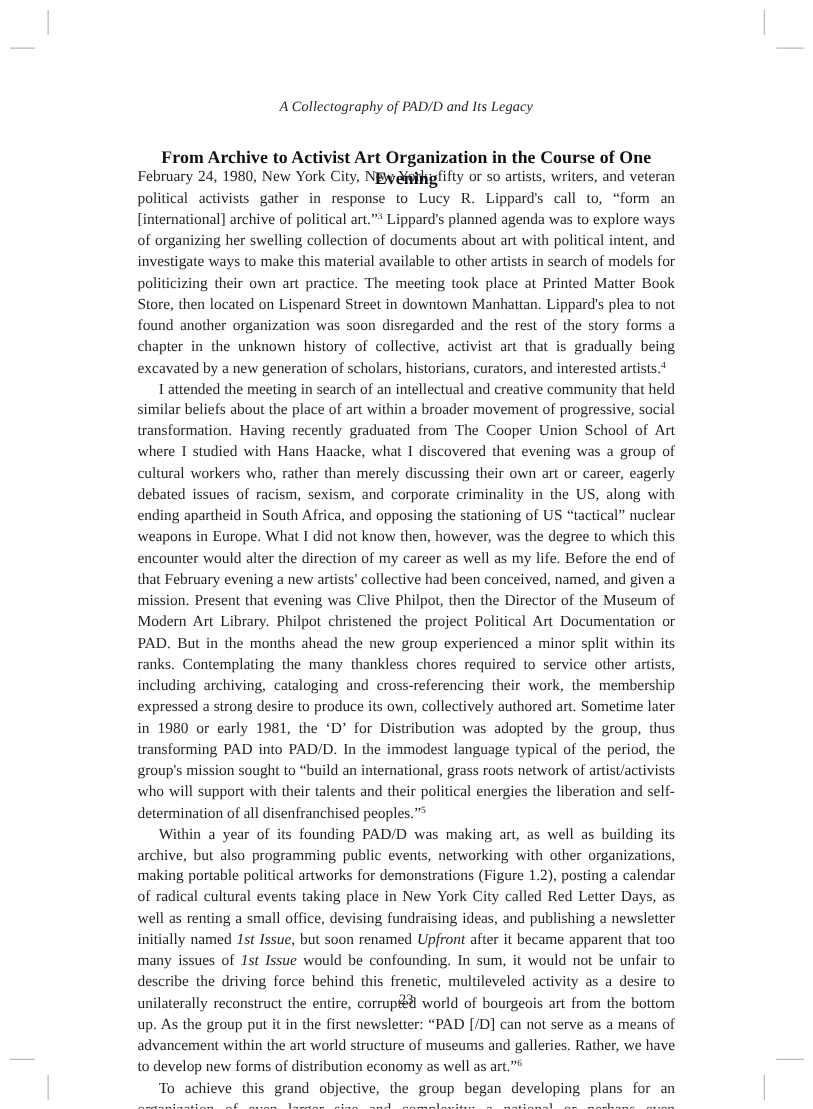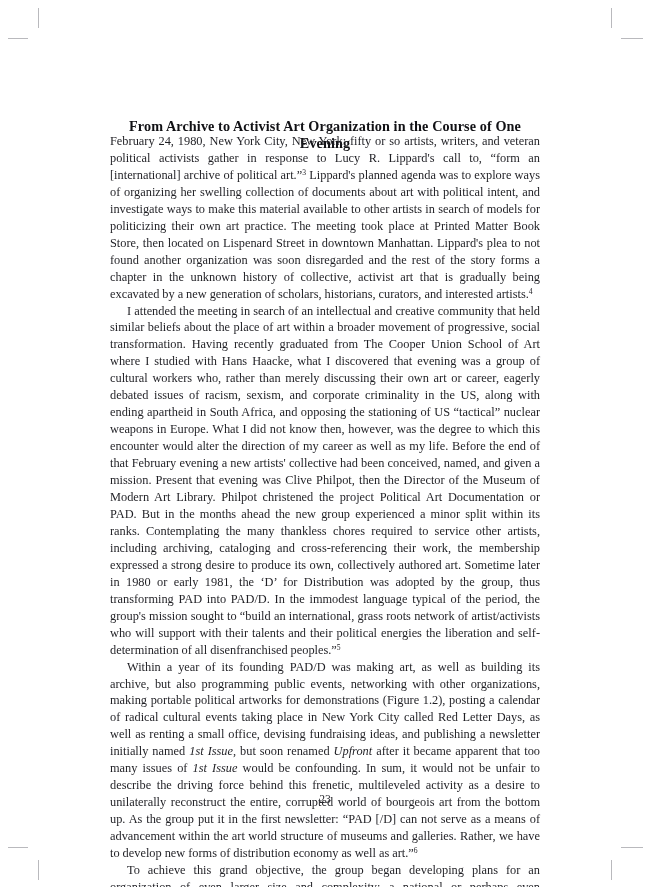--- a/index.html
+++ b/index.html
@@ -113,20 +113,21 @@
 <div class="crop h crop-tl-h"></div>
 <div class="crop v crop-tr-v"></div>
 <div class="crop h crop-tr-h"></div>
 <div class="crop v crop-bl-v"></div>
 <div class="crop h crop-bl-h"></div>
 <div class="crop v crop-br-v"></div>
 <div class="crop h crop-br-h"></div>
 
 <div class="page">
 
+  <div class="running-head">A Collectography of PAD/D and Its Legacy</div>
 
   <h1 class="chapter-title">From Archive to Activist Art Organization in the Course of One Evening</h1>
 
   <div class="text-column">
     <p>February 24, 1980, New York City, New York: fifty or so artists, writers, and veteran political activists gather in response to Lucy R. Lippard's call to, “form an [international] archive of political art.”<sup>3</sup> Lippard's planned agenda was to explore ways of organizing her swelling collection of documents about art with political intent, and investigate ways to make this material available to other artists in search of models for politicizing their own art practice. The meeting took place at Printed Matter Book Store, then located on Lispenard Street in downtown Manhattan. Lippard's plea to not found another organization was soon disregarded and the rest of the story forms a chapter in the unknown history of collective, activist art that is gradually being excavated by a new generation of scholars, historians, curators, and interested artists.<sup>4</sup></p>
     <p class="indent">I attended the meeting in search of an intellectual and creative community that held similar beliefs about the place of art within a broader movement of progressive, social transformation. Having recently graduated from The Cooper Union School of Art where I studied with Hans Haacke, what I discovered that evening was a group of cultural workers who, rather than merely discussing their own art or career, eagerly debated issues of racism, sexism, and corporate criminality in the US, along with ending apartheid in South Africa, and opposing the stationing of US “tactical” nuclear weapons in Europe. What I did not know then, however, was the degree to which this encounter would alter the direction of my career as well as my life. Before the end of that February evening a new artists' collective had been conceived, named, and given a mission. Present that evening was Clive Philpot, then the Director of the Museum of Modern Art Library. Philpot christened the project Political Art Documentation or PAD. But in the months ahead the new group experienced a minor split within its ranks. Contemplating the many thankless chores required to service other artists, including archiving, cataloging and cross-referencing their work, the membership expressed a strong desire to produce its own, collectively authored art. Sometime later in 1980 or early 1981, the ‘D’ for Distribution was adopted by the group, thus transforming PAD into PAD/D. In the immodest language typical of the period, the group's mission sought to “build an international, grass roots network of artist/activists who will support with their talents and their political energies the liberation and self-determination of all disenfranchised peoples.”<sup>5</sup></p>
     <p class="indent">Within a year of its founding PAD/D was making art, as well as building its archive, but also programming public events, networking with other organizations, making portable political artworks for demonstrations (Figure 1.2), posting a calendar of radical cultural events taking place in New York City called Red Letter Days, as well as renting a small office, devising fundraising ideas, and publishing a newsletter initially named <em>1st Issue</em>, but soon renamed <em>Upfront</em> after it became apparent that too many issues of <em>1st Issue</em> would be confounding. In sum, it would not be unfair to describe the driving force behind this frenetic, multileveled activity as a desire to unilaterally reconstruct the entire, corrupted world of bourgeois art from the bottom up. As the group put it in the first newsletter: “PAD [/D] can not serve as a means of advancement within the art world structure of museums and galleries. Rather, we have to develop new forms of distribution economy as well as art.”<sup>6</sup></p>
     <p class="indent">To achieve this grand objective, the group began developing plans for an organization of even larger size and complexity: a national or perhaps even international network of like-minded activist artists working in concert with non-art, progressive activists. If PAD/D's</p>
   </div>
 

